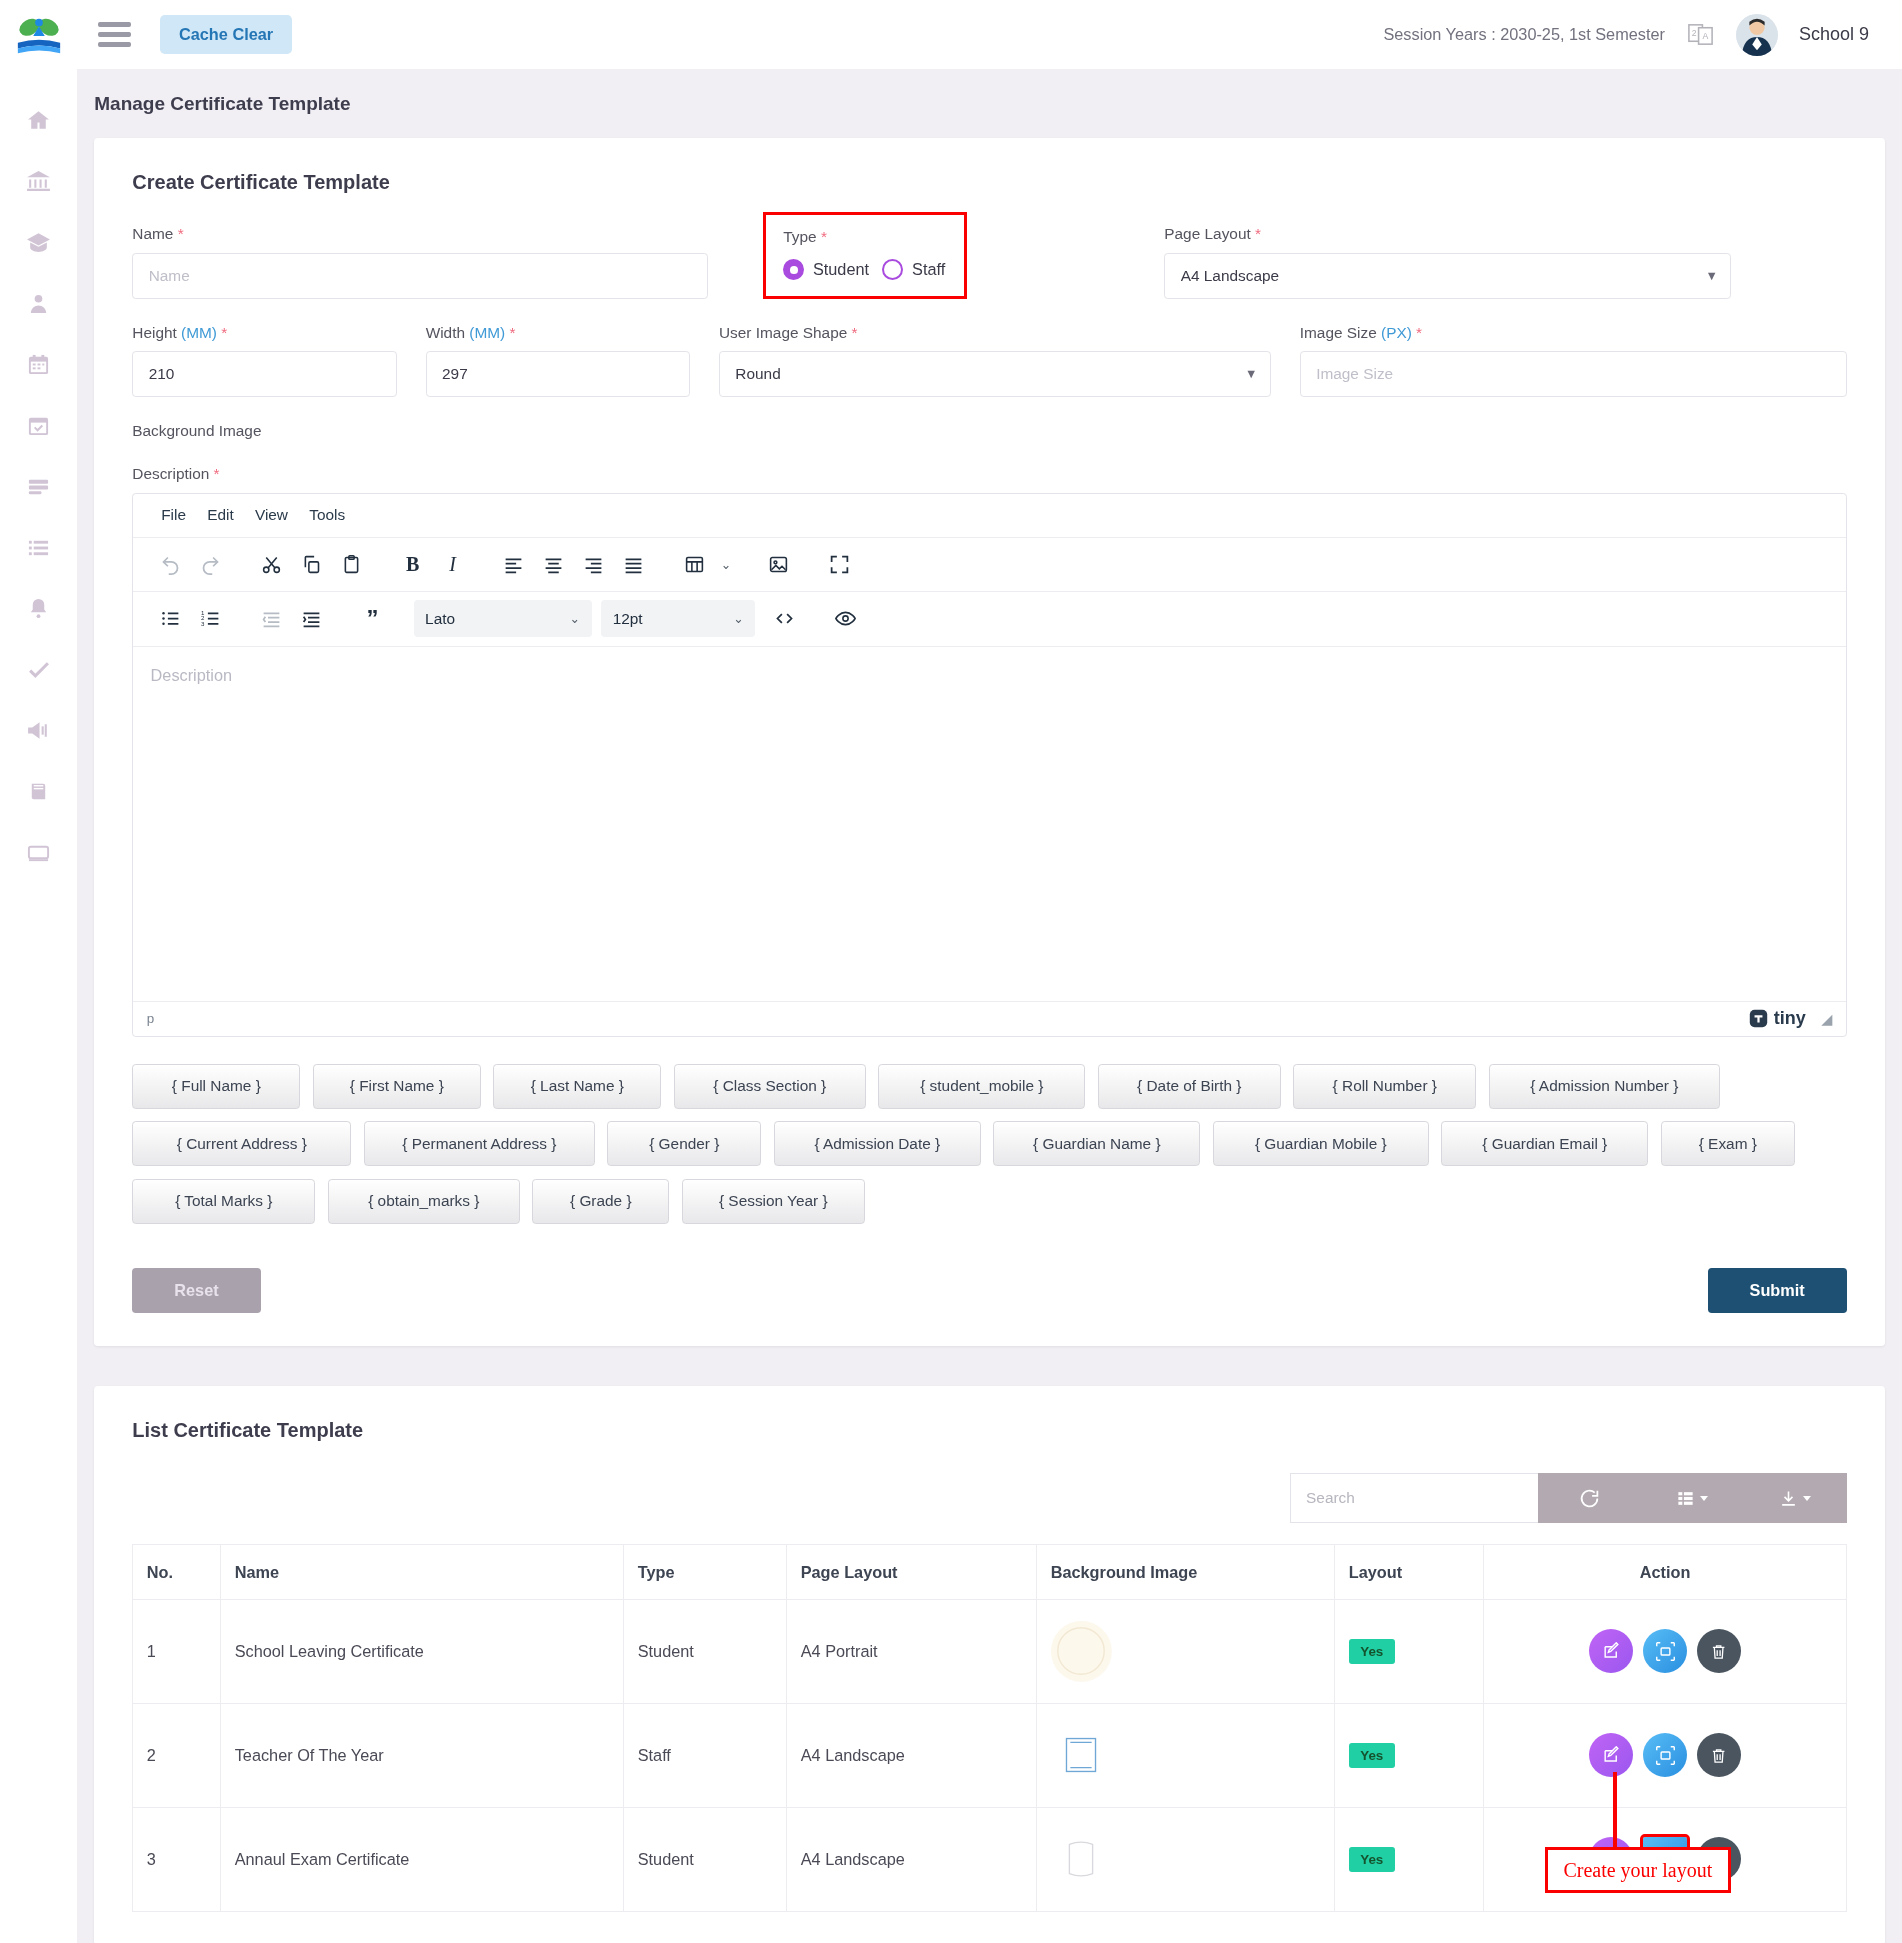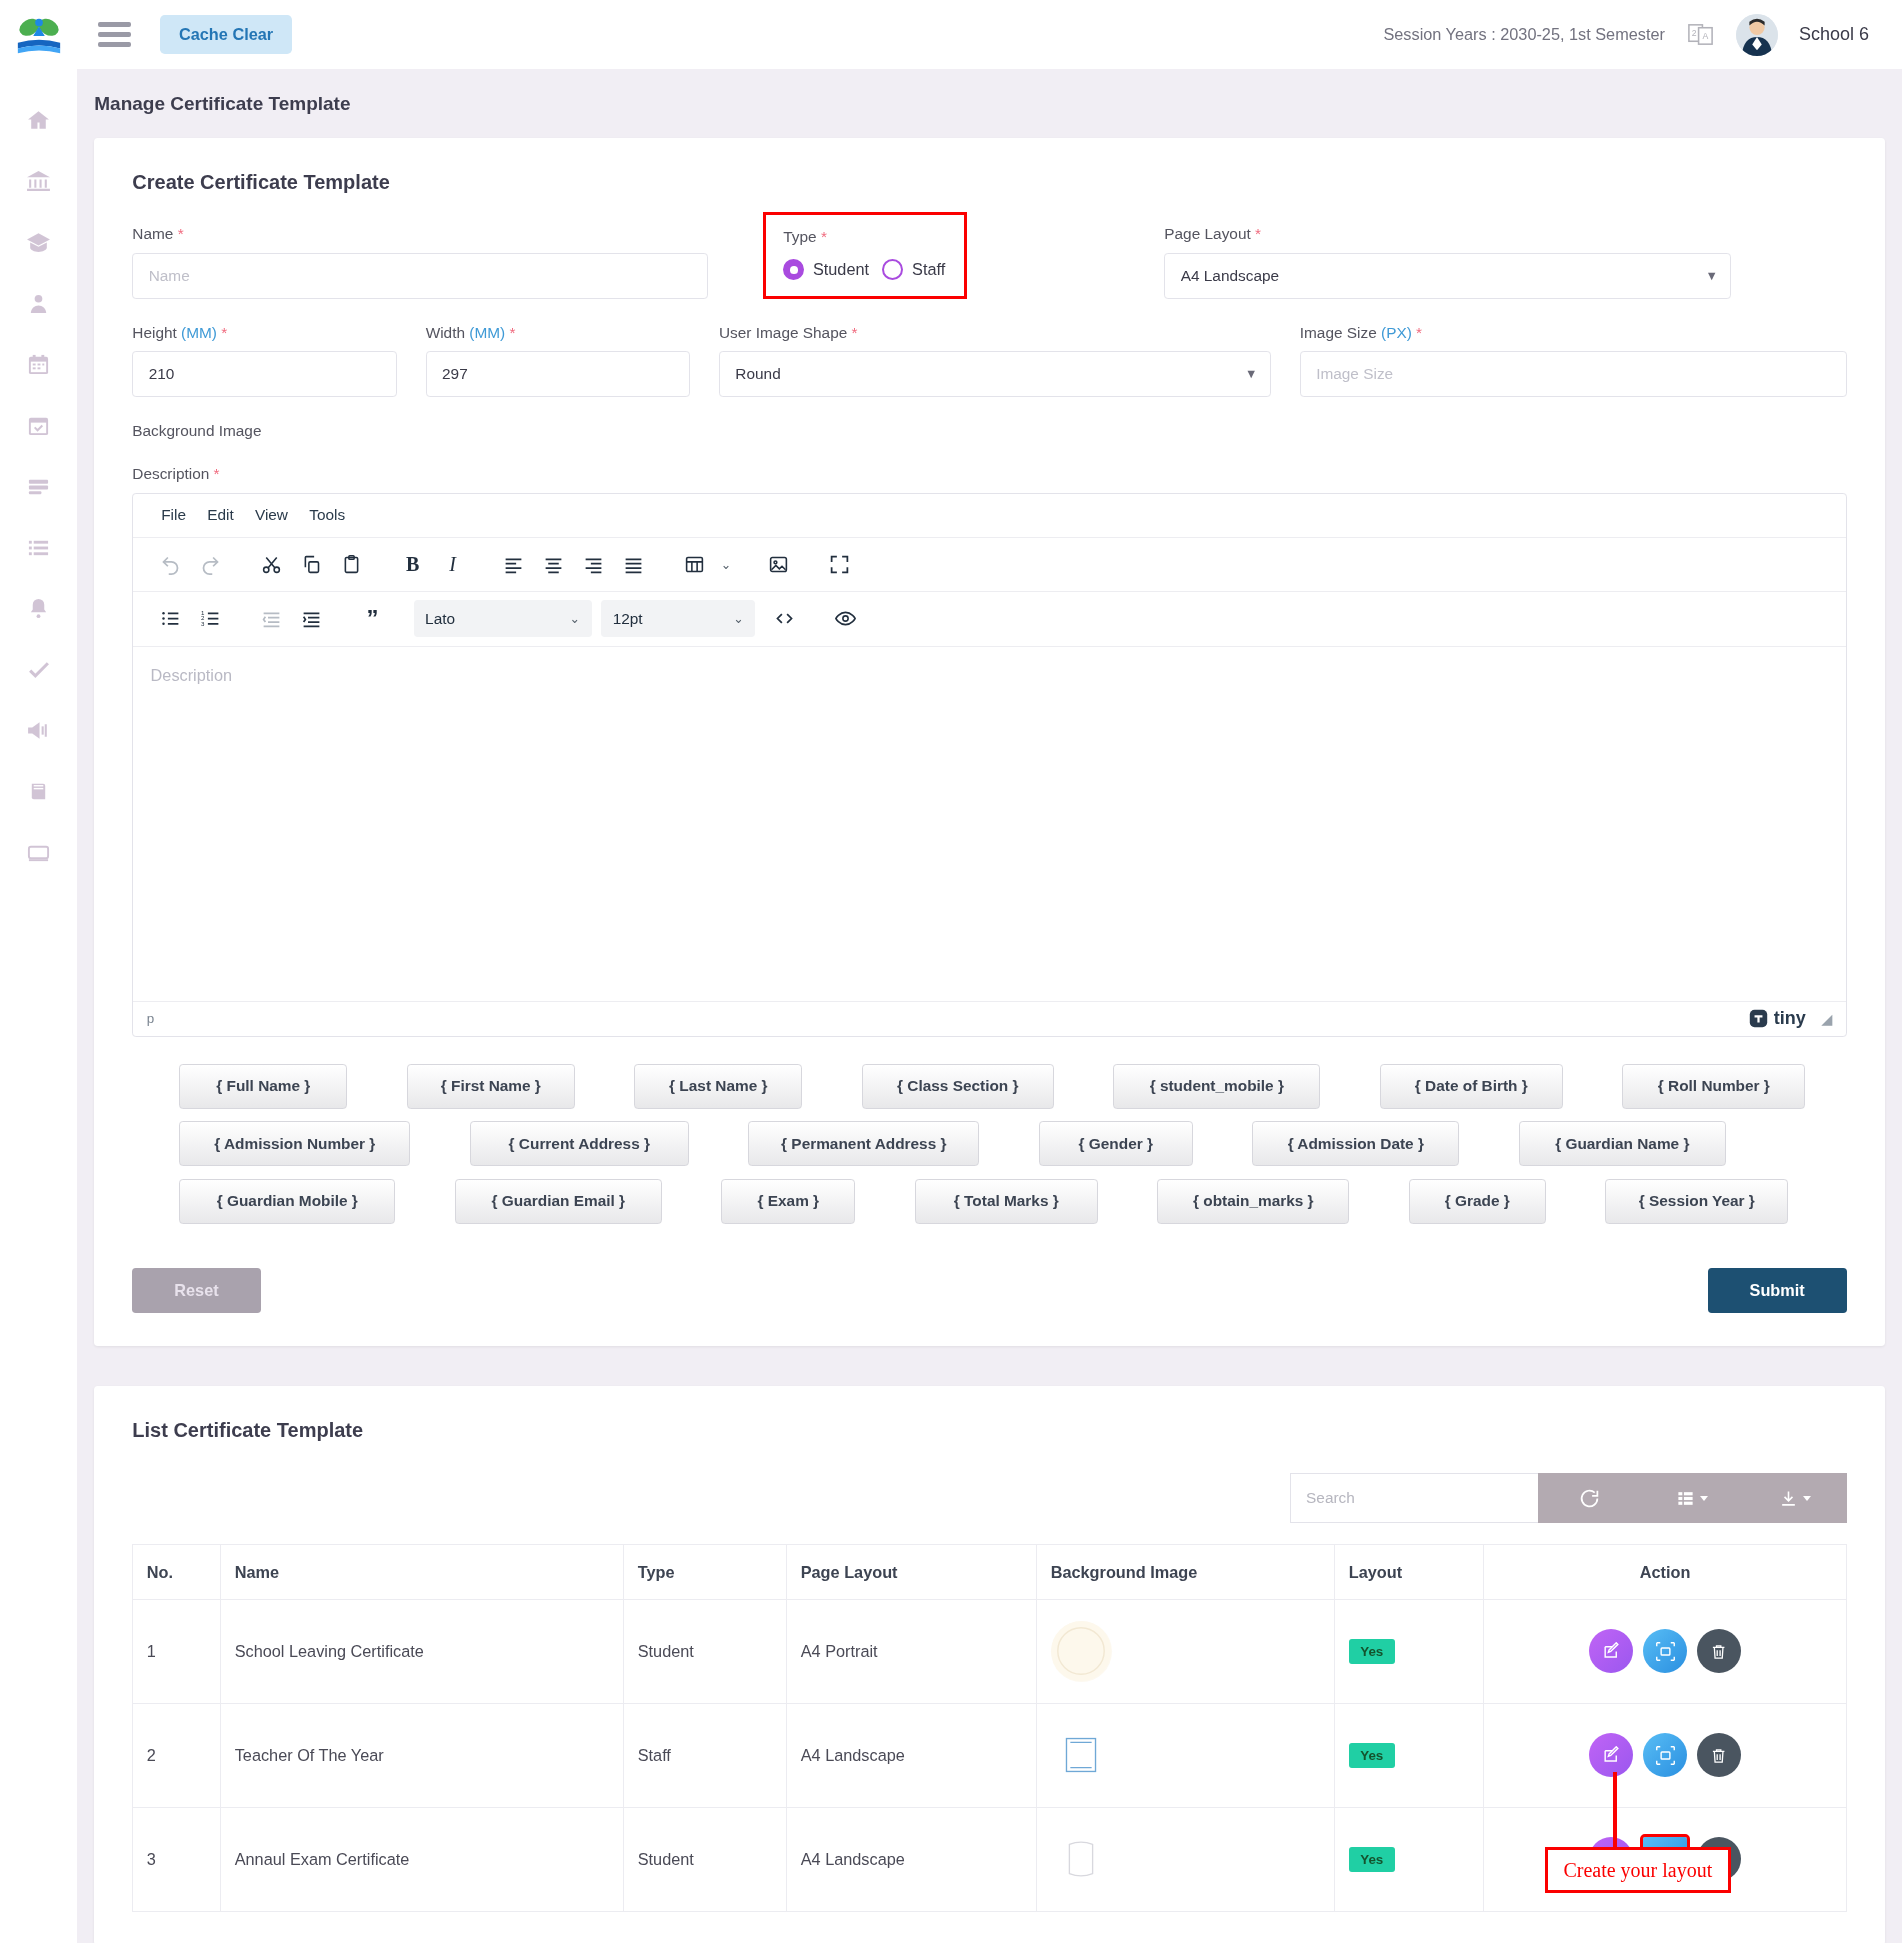--- a/index.html
+++ b/index.html
@@ -148,23 +148,22 @@
   }
   .tiny-logo{ margin-left:auto; display:flex; align-items:center; gap:5.8px; font-weight:bold; font-size:18px; color:#2a3b4d;}
   .resize-grip{ margin-left:15.4px; color:#9aa3ad; font-size:14.4px;}
 
   
   .tokens{ display:flex; flex-wrap:wrap; gap:12.5px; margin-top:27px; }
   .token{
     background:linear-gradient(#ffffff,#e8e8ea);
     border:1px solid #d7d7dd; border-radius:3.8px;
     padding:12.5px 0; min-width:115px; text-align:center;
-    font-size:15.4px; font-weight:bold; color:#3c4452; cursor:pointer;
+    font-size:15.4px; font-weight:normal; color:#3c4452; cursor:pointer;
     font-family:"Liberation Sans", sans-serif;
-    margin-left:47px;
   }
 
   .actions{ display:flex; justify-content:space-between; gap:17.3px; margin-top:44px; }
   .btn-reset{
     background:#a9a2ad; color:#e8e2ec; border:none; border-radius:3.8px;
     padding:13.4px 42px; font-size:16.3px; font-weight:bold; cursor:pointer;
     font-family:"Liberation Sans", sans-serif;
   }
   .btn-submit{
     background:#1d5072; color:#fff; border:none; border-radius:3.8px;
@@ -257,21 +256,21 @@
     </span>
     <span class="avatar">
       <svg width="42" height="42" viewBox="0 0 44 44">
         <circle cx="22" cy="22" r="22" fill="#dbe3ea"></circle>
         <path d="M22 24 C13 24 7 30 6 44 L38 44 C37 30 31 24 22 24Z" fill="#16324f"></path>
         <circle cx="22" cy="14" r="8" fill="#f0c9a4"></circle>
         <path d="M14 12 Q22 4 30 12 L30 8 Q22 2 14 8Z" fill="#2b2b2b"></path>
         <path d="M22 24 L17 32 L22 38 L27 32Z" fill="#ffffff"></path>
       </svg>
     </span>
-    <span class="school-name">School 6</span>
+    <span class="school-name">School 9</span>
   </div>
 </div>
 
 <div class="sidebar">
   <div class="side-item">
     <svg width="25" height="25" viewBox="0 0 24 24" fill="#6a3f78">
         <path d="M12 3 L2 11 h3 v9 h6 v-6 h2 v6 h6 v-9 h3z"></path>
       </svg>
   </div>
   <div class="side-item">

